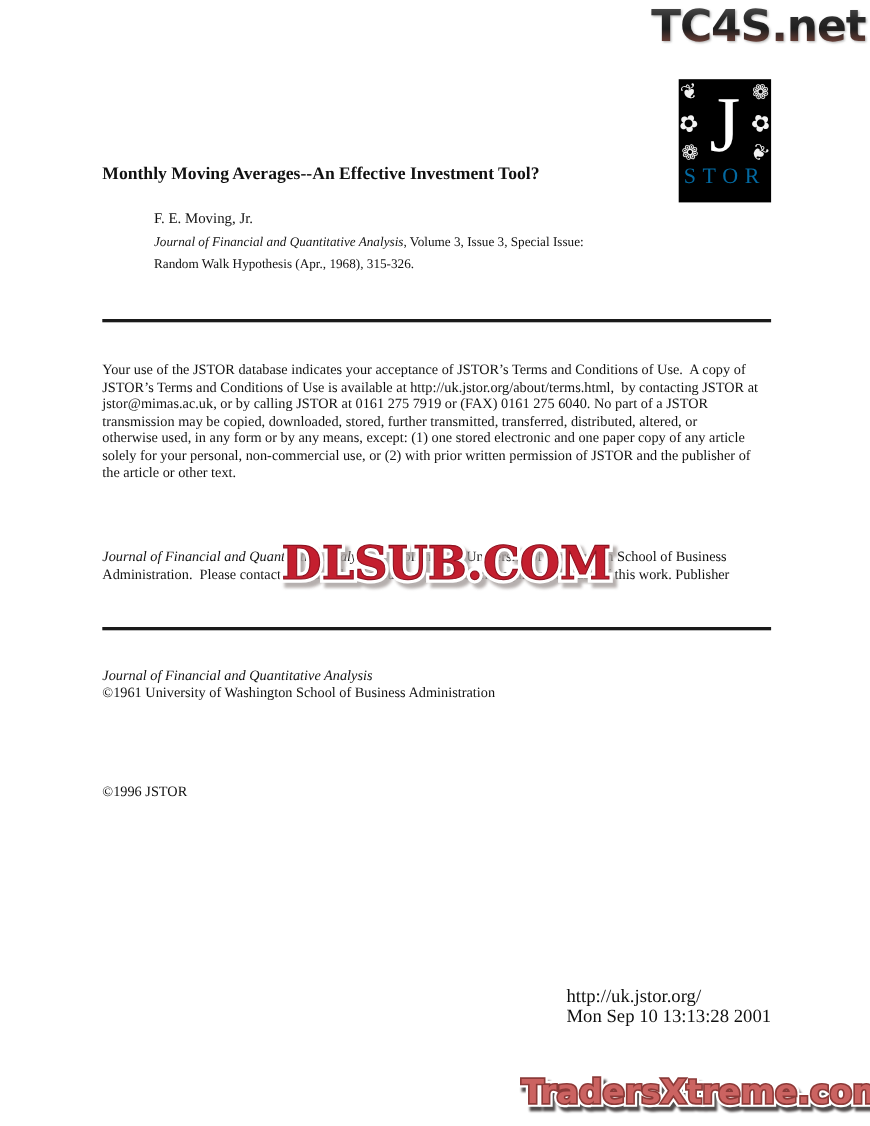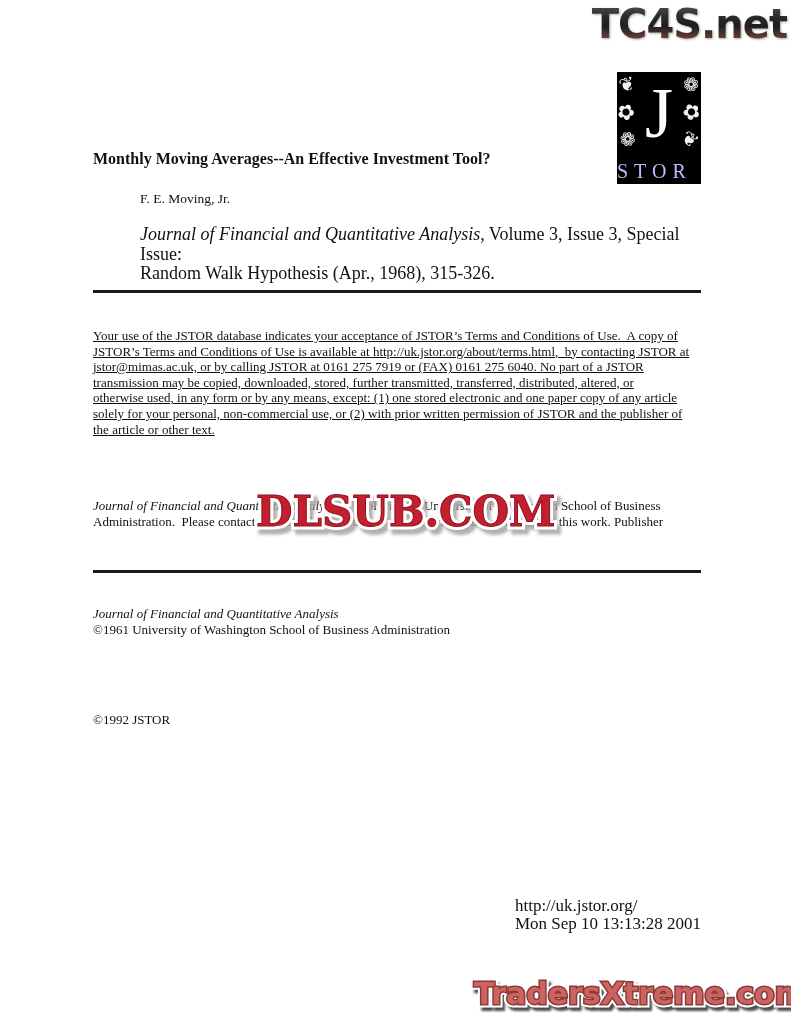--- a/index.html
+++ b/index.html
@@ -11,41 +11,41 @@
     font-family:"DejaVu Sans", sans-serif;font-weight:bold;font-size:40px;line-height:46px;
     letter-spacing:-1px;white-space:nowrap;
     background:linear-gradient(180deg,#5a5a5a 0%,#2a2a2a 35%,#1e1e1e 55%,#6b3f37 82%,#9c6a5c 100%);
     -webkit-background-clip:text;background-clip:text;color:transparent;
     filter:drop-shadow(1px 1px 1px rgba(130,130,130,.65));}
 
   
   .jstor-logo{position:absolute;left:617px;top:72px;width:84px;height:112px;background:#000;}
   .logo-j{position:absolute;top:-2px;left:0;width:100%;text-align:center;
     font-family:"Liberation Serif", serif;font-size:72px;line-height:86px;color:#fff;}
-  .logo-stor{position:absolute;bottom:1px;left:0;width:100%;
-    font-family:"Liberation Serif", serif;font-size:20px;letter-spacing:6px;margin-right:-6px;color:#c4b5fd;}
+  .logo-stor{position:absolute;bottom:12px;left:0;width:100%;text-align:center;
+    font-family:"Liberation Serif", serif;font-size:20px;letter-spacing:6px;margin-right:-6px;color:#0369a1;}
   .fl{position:absolute;color:#fff;opacity:.95;line-height:1;}
   .f1{left:2px;top:3px;font-size:19px;transform:rotate(-15deg);}
   .f2{left:0;top:30px;font-size:21px;transform:rotate(25deg);}
   .f3{left:3px;top:58px;font-size:19px;transform:rotate(-30deg);}
   .f4{right:2px;top:3px;font-size:19px;transform:rotate(20deg);}
   .f5{right:0;top:30px;font-size:21px;transform:rotate(-25deg);}
   .f6{right:3px;top:58px;font-size:19px;transform:rotate(35deg);}
 
   
   .title{position:absolute;left:93px;top:149px;margin:0;
     font-size:16px;font-weight:bold;line-height:20px;}
   .author{position:absolute;left:140px;top:191px;font-size:13.5px;}
-  .citation{position:absolute;left:140px;top:225px;width:580px;font-size:18px;line-height:19.5px;}
+  .citation{position:absolute;left:140px;top:211px;width:580px;font-size:12px;line-height:19.5px;}
   .it{font-style:italic;}
   .rule{position:absolute;left:93px;width:608px;height:3px;background:#1a1a1a;}
   .rule1{top:290px;}
   .rule2{top:570px;}
   .body{position:absolute;left:93px;margin:0;font-size:13px;line-height:15.6px;white-space:pre-wrap;}
-  .p1{top:328px;width:630px;text-decoration:underline;}
+  .p1{top:328px;width:630px;}
   .p2{top:452px;width:640px;}
   .p3{top:498px;width:635px;}
   .imprint-journal{position:absolute;left:93px;top:606px;font-size:13px;font-style:italic;}
   .imprint-copy{position:absolute;left:93px;top:622px;font-size:13px;}
   .trademark{top:666px;width:640px;}
   .copy2001{position:absolute;left:93px;top:712px;font-size:13px;}
   .footer{position:absolute;right:90px;top:897px;font-size:17px;line-height:17.5px;}
 
   
   .wm-stack{position:absolute;font-weight:bold;white-space:nowrap;}
@@ -99,21 +99,21 @@
     <span class="layer outline">DLSUB.COM</span>
     <span class="layer top fill">DLSUB.COM</span>
   </div>
 
   <div class="rule rule2"></div>
 
   <div class="imprint-journal">Journal of Financial and Quantitative Analysis</div>
   <div class="imprint-copy">©1961 University of Washington School of Business Administration</div>
 
 
-  <div class="copy2001">©1992 JSTOR</div>
+  <div class="copy2001">©1996 JSTOR</div>
 
   <div class="footer">
     <div>http://uk.jstor.org/</div>
     <div>Mon Sep 10 13:13:28 2001</div>
   </div>
 
   <div class="wm-stack wm-traders">
     <span class="layer t-shadow">TradersXtreme.com</span>
     <span class="layer t-outline">TradersXtreme.com</span>
     <span class="layer t-rim">TradersXtreme.com</span>

